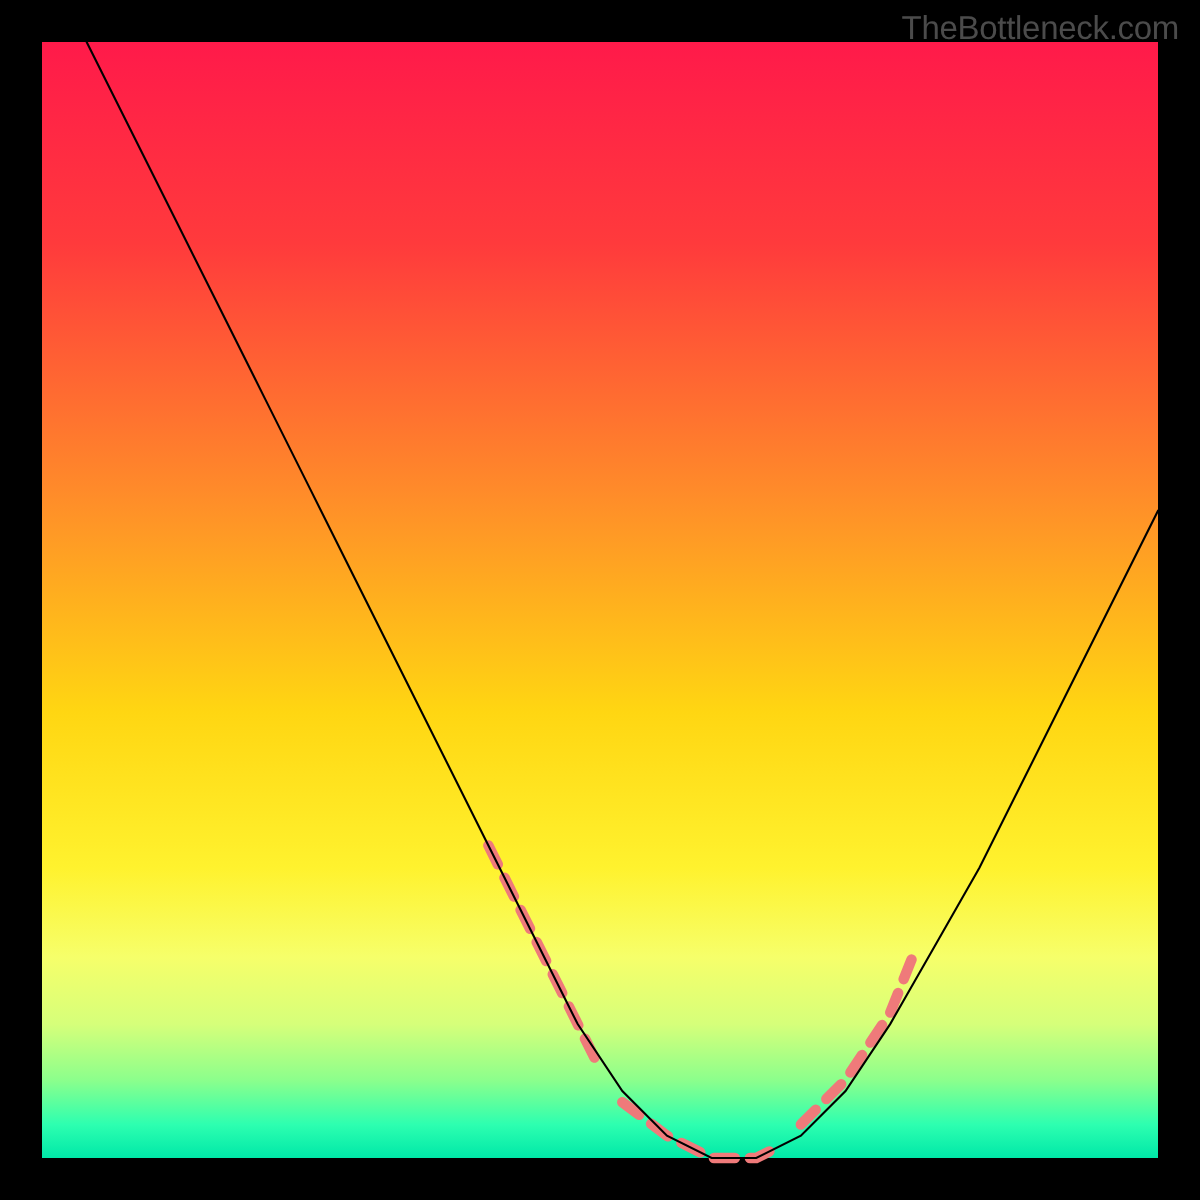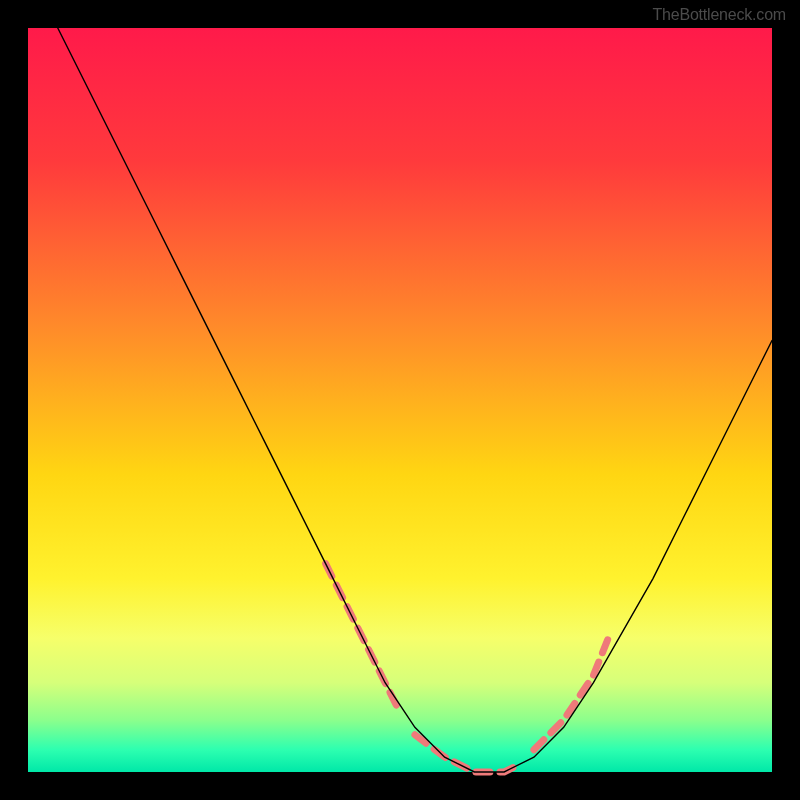--- a/index.html
+++ b/index.html
@@ -13,21 +13,21 @@
     height: 744px;
   }
   .gradient-bg {
     position: absolute;
     left: 0; top: 0; width: 100%; height: 100%;
   }
   .watermark {
     position: absolute;
     top: 6px;
     right: 14px;
-    font-size: 16px;
+    font-size: 22px;
     font-weight: 500;
     color: #4b4b4b;
     letter-spacing: -0.2px;
   }
   svg.curve { position: absolute; left: 0; top: 0; width: 100%; height: 100%; overflow: visible; }
 </style>
 </head>
 <body>
 
 <div class="container">

